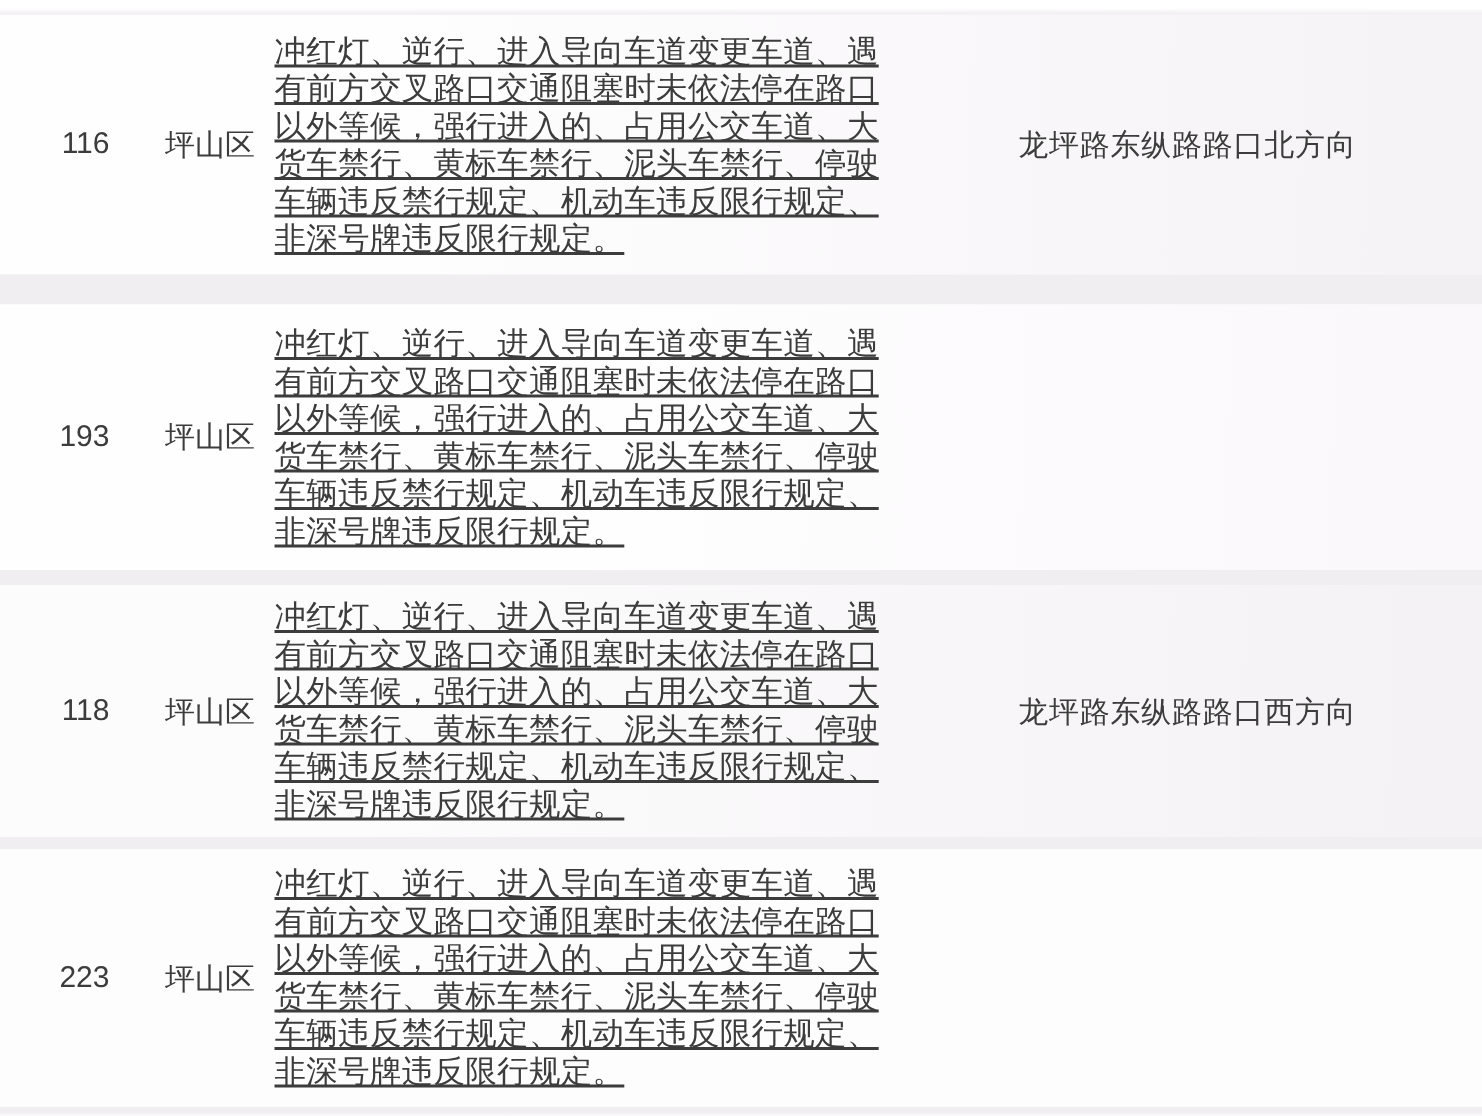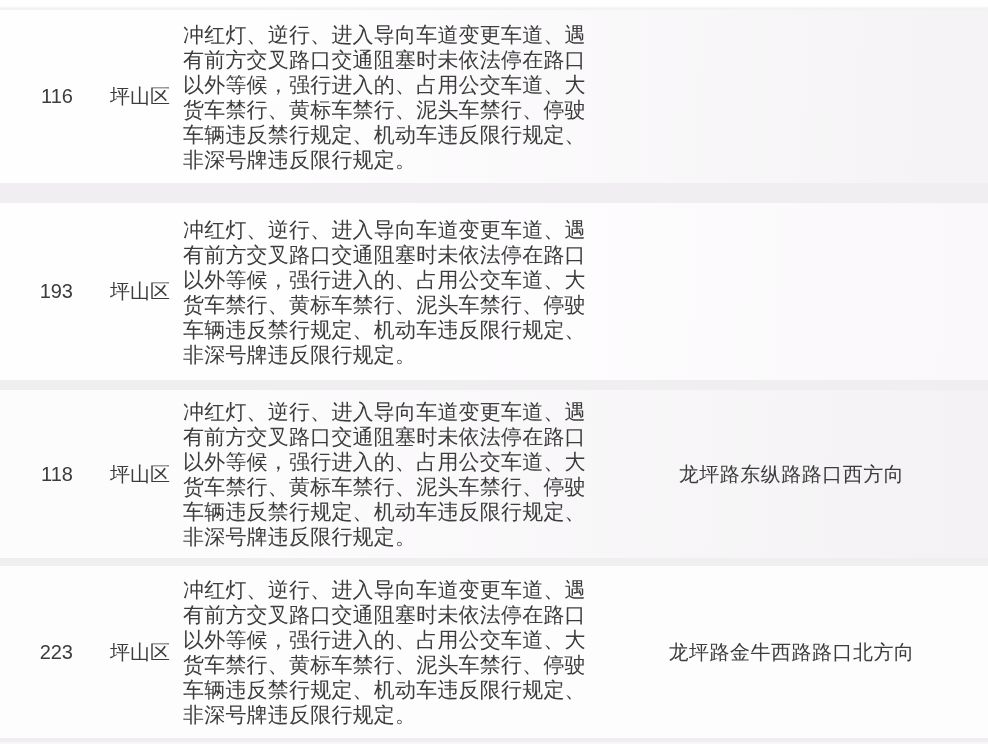--- a/index.html
+++ b/index.html
@@ -42,40 +42,41 @@
     font-size:21px;
     line-height:25px;
     letter-spacing:0.2px;
   }
   .cell-loc {
     flex:1 1 auto;
     text-align:center;
     font-size:20px;
     letter-spacing:0.5px;
   }
-  .line { white-space:nowrap; }
+  .line { white-space:nowrap;text-decoration:underline; }
 </style>
 </head>
 <body>
 
 <div class="page">
 
   <div class="top-spacer"></div>
 
   <section class="row row-0">
     <div class="cell-num">116</div>
     <div class="cell-district">坪山区</div>
     <div class="cell-desc">
       <div class="line">冲红灯、逆行、进入导向车道变更车道、遇</div>
       <div class="line">有前方交叉路口交通阻塞时未依法停在路口</div>
       <div class="line">以外等候，强行进入的、占用公交车道、大</div>
       <div class="line">货车禁行、黄标车禁行、泥头车禁行、停驶</div>
       <div class="line">车辆违反禁行规定、机动车违反限行规定、</div>
       <div class="line">非深号牌违反限行规定。</div>
     </div>
+    <div class="cell-loc">龙坪路东纵路路口北方向</div>
   </section>
 
   <div class="gap gap-1"></div>
 
   <section class="row row-1">
     <div class="cell-num">193</div>
     <div class="cell-district">坪山区</div>
     <div class="cell-desc">
       <div class="line">冲红灯、逆行、进入导向车道变更车道、遇</div>
       <div class="line">有前方交叉路口交通阻塞时未依法停在路口</div>
@@ -108,18 +109,17 @@
     <div class="cell-num">223</div>
     <div class="cell-district">坪山区</div>
     <div class="cell-desc">
       <div class="line">冲红灯、逆行、进入导向车道变更车道、遇</div>
       <div class="line">有前方交叉路口交通阻塞时未依法停在路口</div>
       <div class="line">以外等候，强行进入的、占用公交车道、大</div>
       <div class="line">货车禁行、黄标车禁行、泥头车禁行、停驶</div>
       <div class="line">车辆违反禁行规定、机动车违反限行规定、</div>
       <div class="line">非深号牌违反限行规定。</div>
     </div>
-    <div class="cell-loc">龙坪路金牛西路路口北方向</div>
   </section>
 
   <div class="bottom-spacer"></div>
 
 </div>
 
 </body></html>

